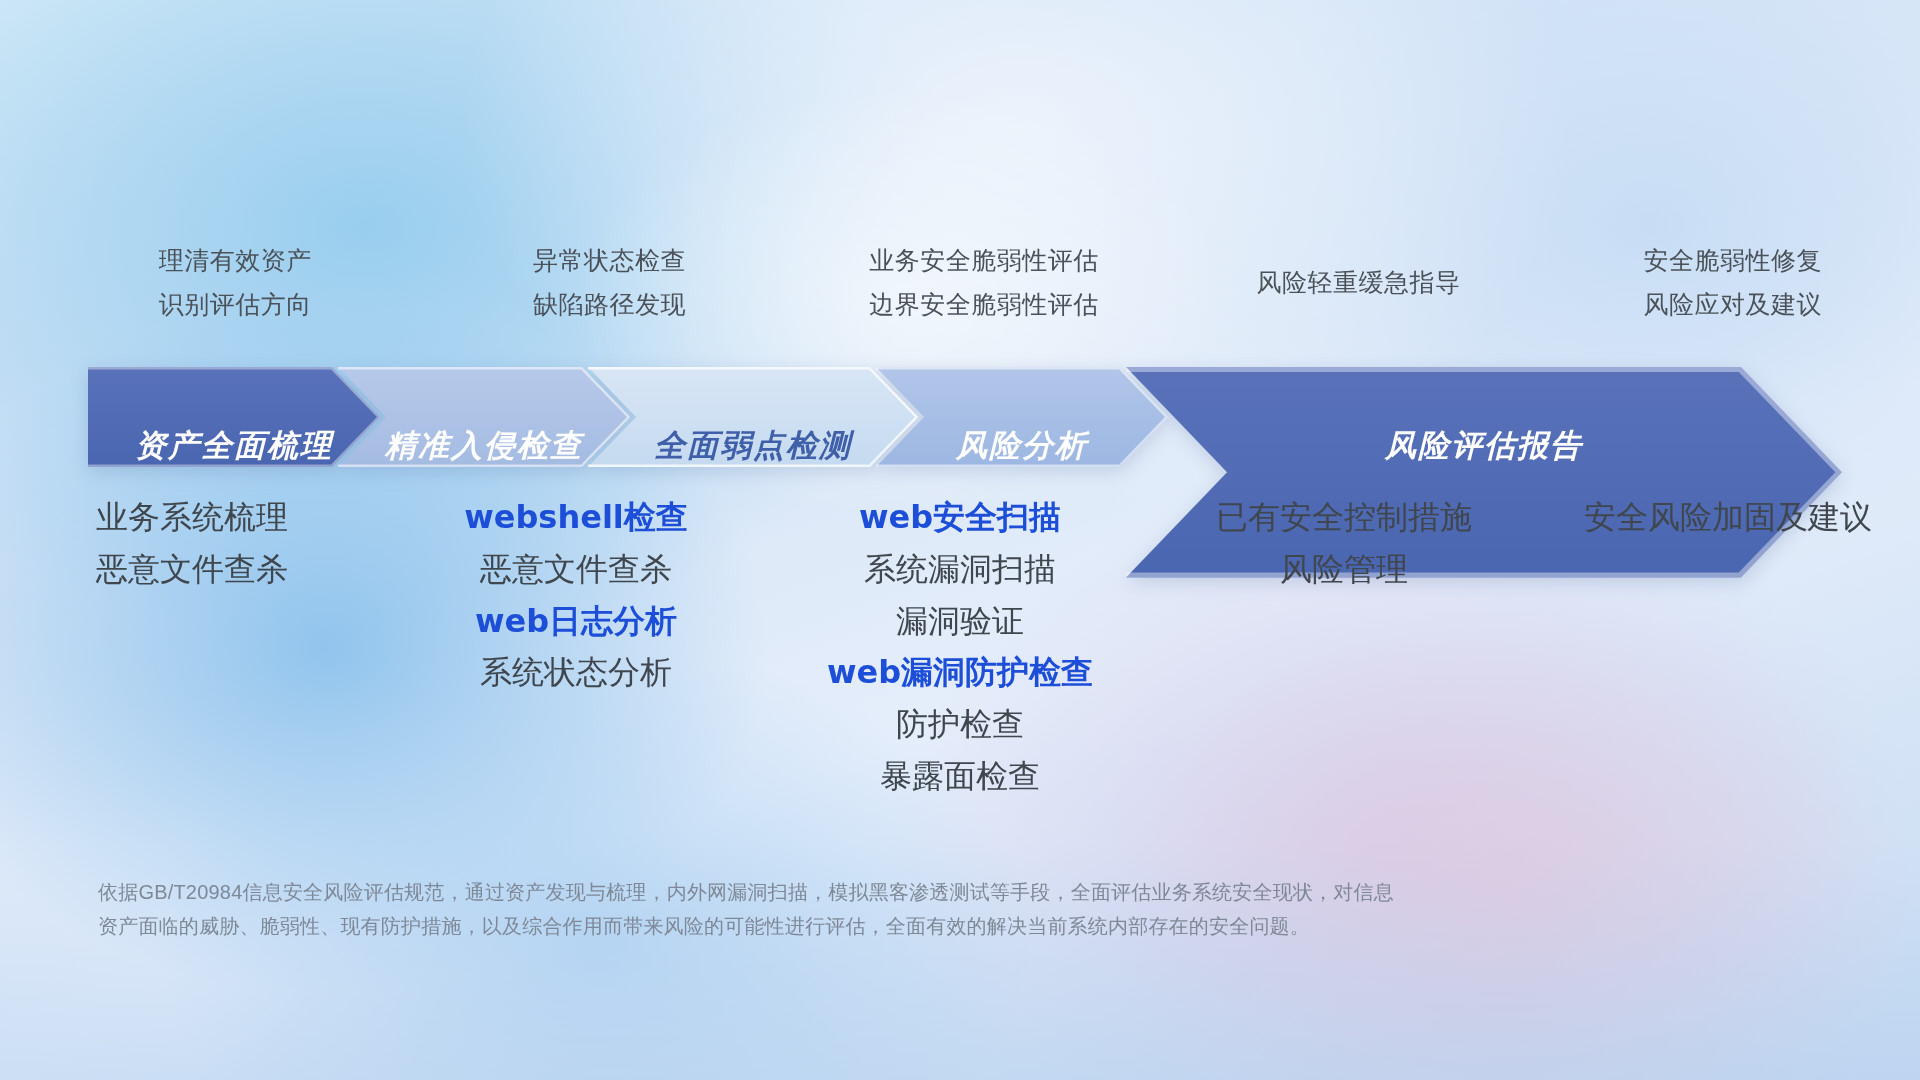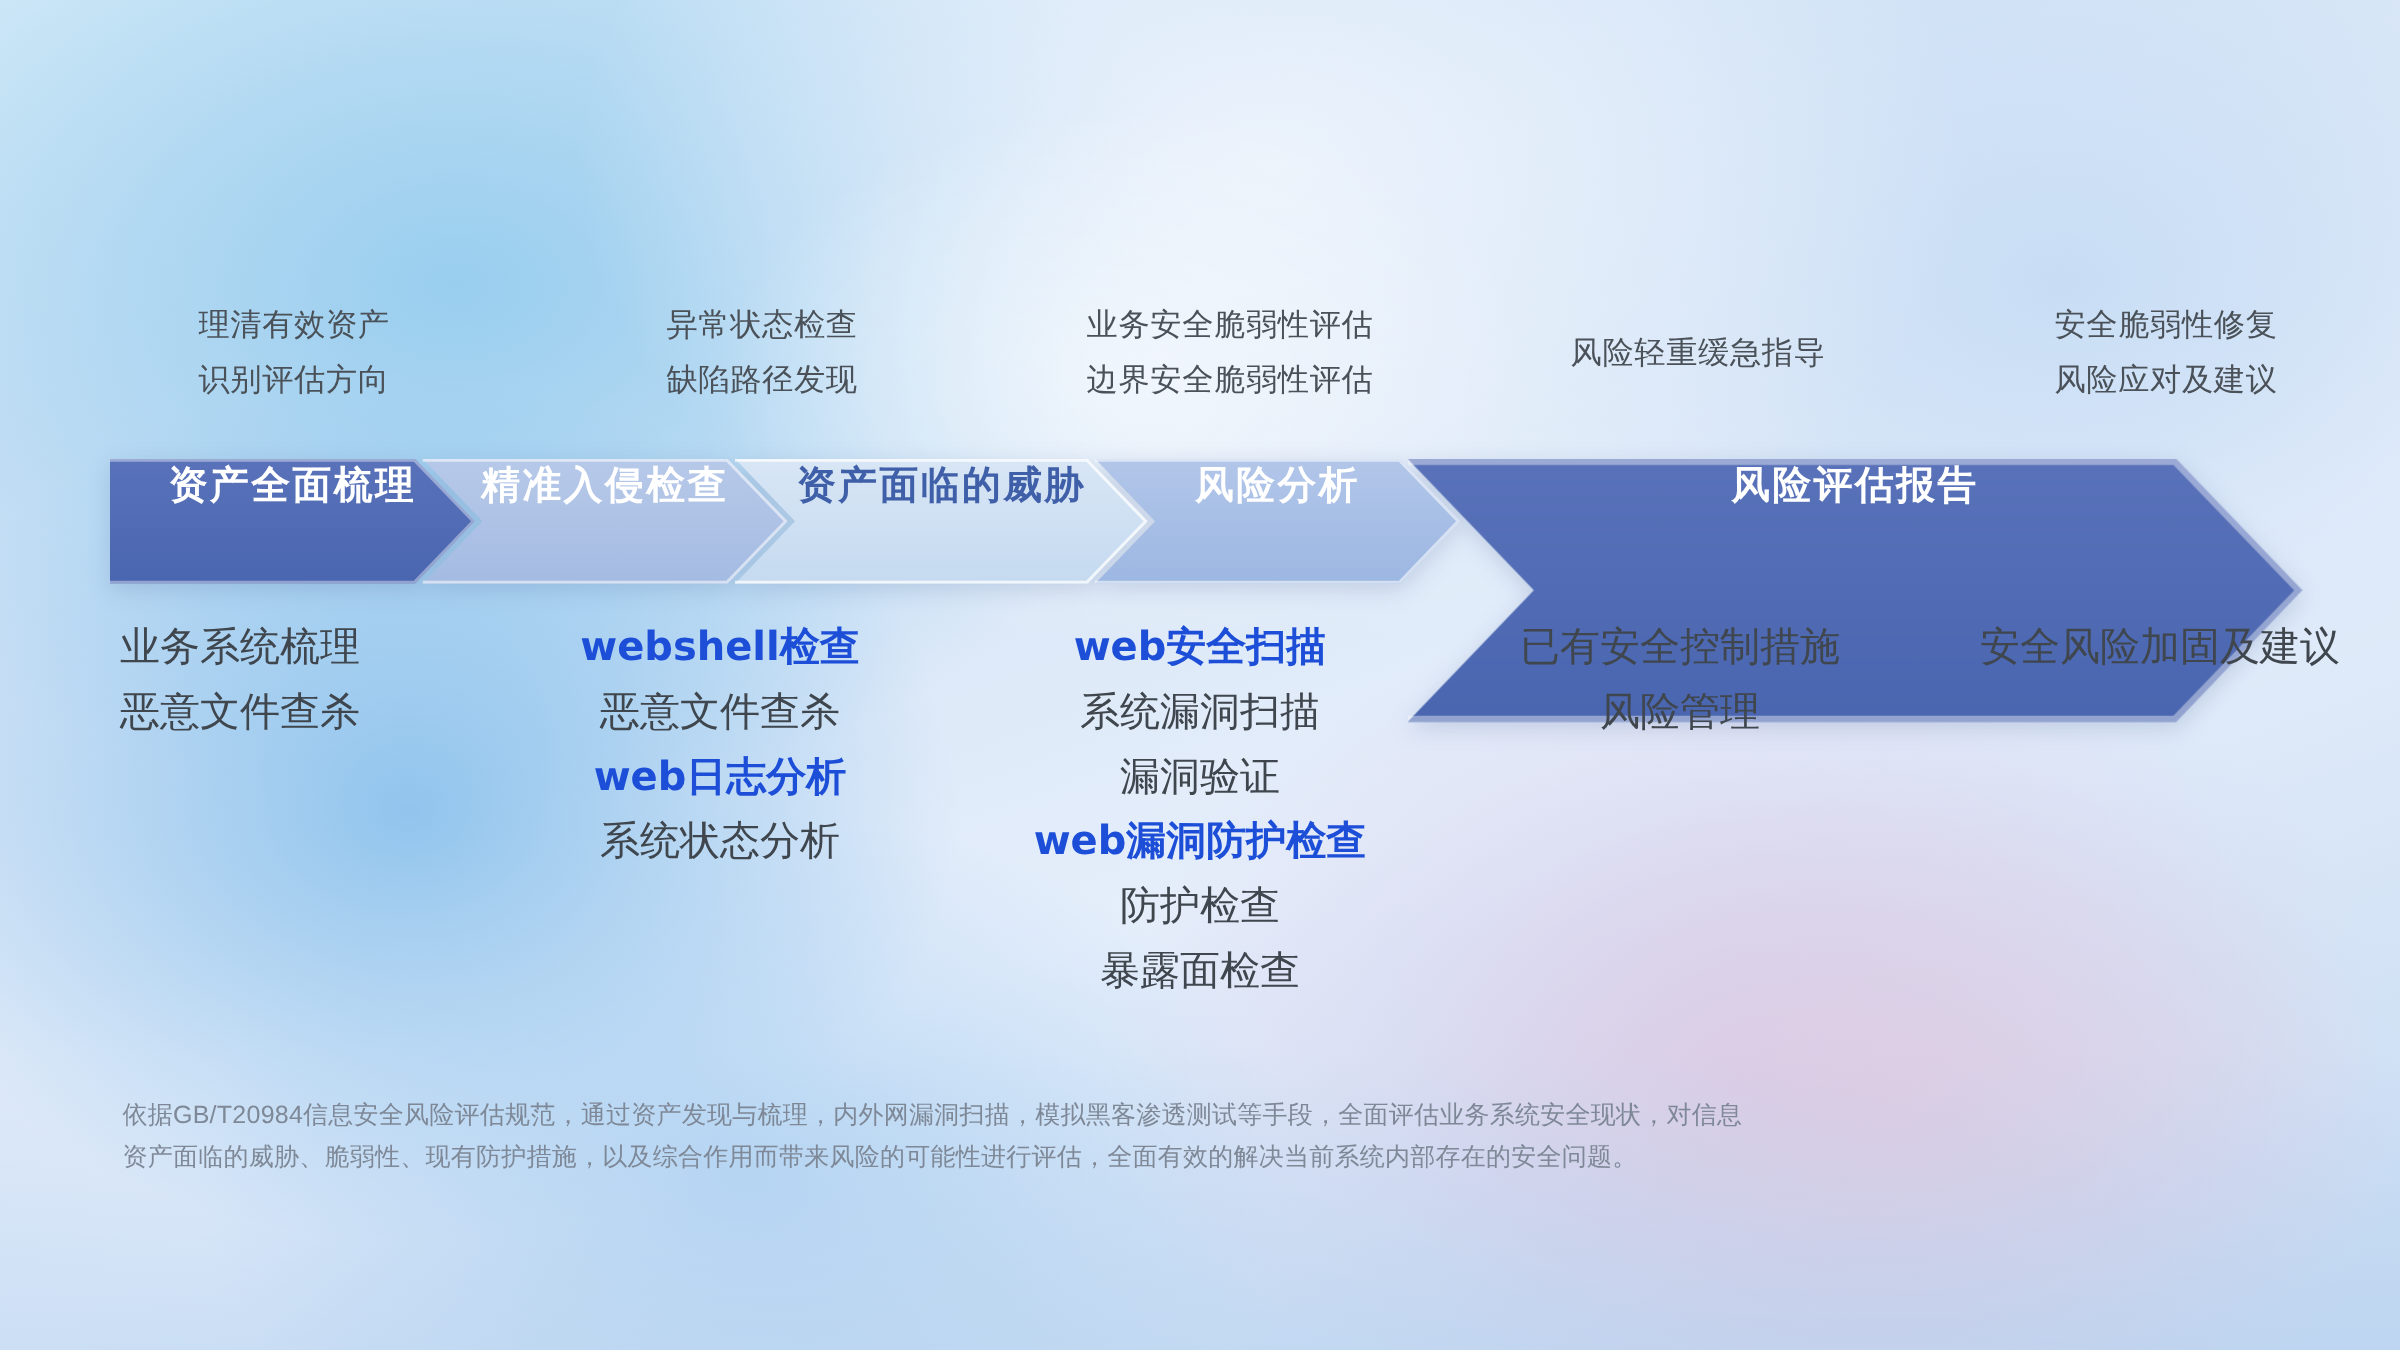--- a/index.html
+++ b/index.html
@@ -40,22 +40,22 @@
   
   #top-row{top:236px;padding-left:48px;}
   #top-row .col{display:flex;flex-direction:column;justify-content:center;
                 align-items:center;height:92px;}
   .top-line{font-size:25px;color:#4a5158;line-height:1.78;letter-spacing:.5px;
             white-space:nowrap;}
 
   
   #band{position:absolute;left:88px;right:78px;top:367px;height:100px;
         display:flex;filter:drop-shadow(0 5px 9px rgba(80,110,160,.22));}
-  .arrow{position:relative;height:100%;display:flex;align-items:flex-start;
-         justify-content:center;}
+  .arrow{position:relative;height:100%;display:flex;align-items:flex-end;
+         justify-content:center;font-style:italic;}
   .arrow .shape{position:absolute;inset:0;}
   .arrow .lbl{position:relative;z-index:2;font-size:31px;font-weight:bold;
               letter-spacing:2px;white-space:nowrap;}
 
   .a1{flex:0 0 292px;}
   .a2{flex:0 0 292px;margin-left:-42px;}
   .a3{flex:0 0 330px;margin-left:-42px;}
   .a4{flex:0 0 292px;margin-left:-42px;}
   .a5{flex:1 1 auto;margin-left:-42px;}
 
@@ -145,21 +145,21 @@
       <svg class="shape" viewBox="0 0 330 100" preserveAspectRatio="none">
         <defs>
           <linearGradient id="g3" x1="0" y1="0" x2="0" y2="1">
             <stop offset="0" stop-color="#d8e6f5"></stop>
               <stop offset="1" stop-color="#c5daf0"></stop>
           </linearGradient>
         </defs>
         <path d="M0,0 H282 L330,50 L282,100 H0 L48,50 Z" fill="url(#g3)"></path>
         <path d="M0,1.2 H281.5 L328.5,50 L281.5,98.8 H0" fill="none" stroke="rgba(255,255,255,.75)" stroke-width="2.4"></path>
       </svg>
-      <span class="lbl" style="color:#3f5fa8">资产面临的威胁</span>
+      <span class="lbl" style="color:#3f5fa8">全面弱点检测</span>
     </div>
 
     <div class="arrow a4">
       <svg class="shape" viewBox="0 0 292 100" preserveAspectRatio="none">
         <defs>
           <linearGradient id="g4" x1="0" y1="0" x2="0" y2="1">
             <stop offset="0" stop-color="#b2c6e9"></stop>
               <stop offset="1" stop-color="#9cb7e2"></stop>
           </linearGradient>
         </defs>

